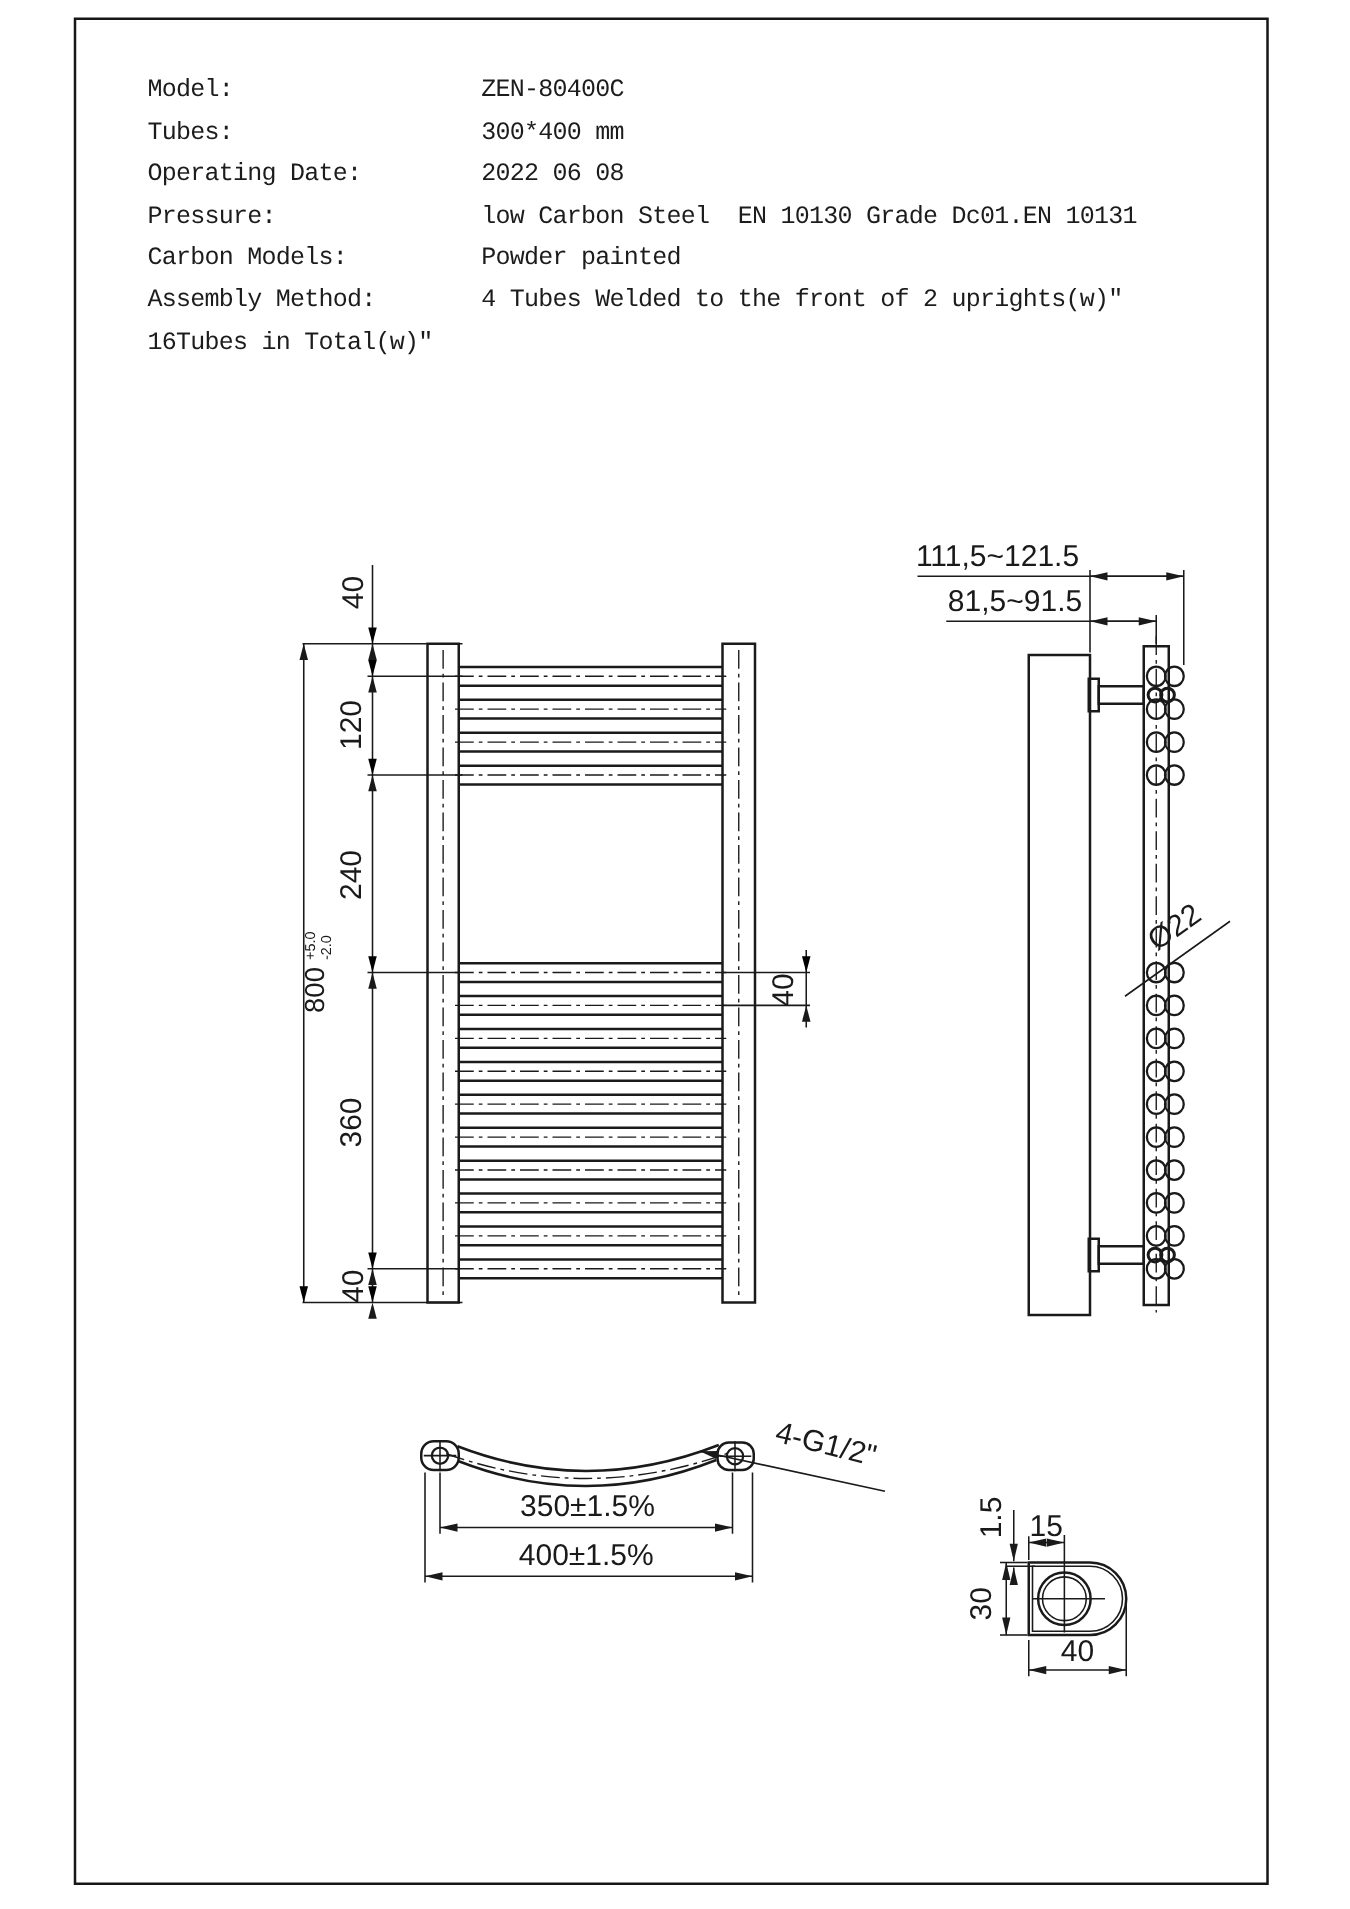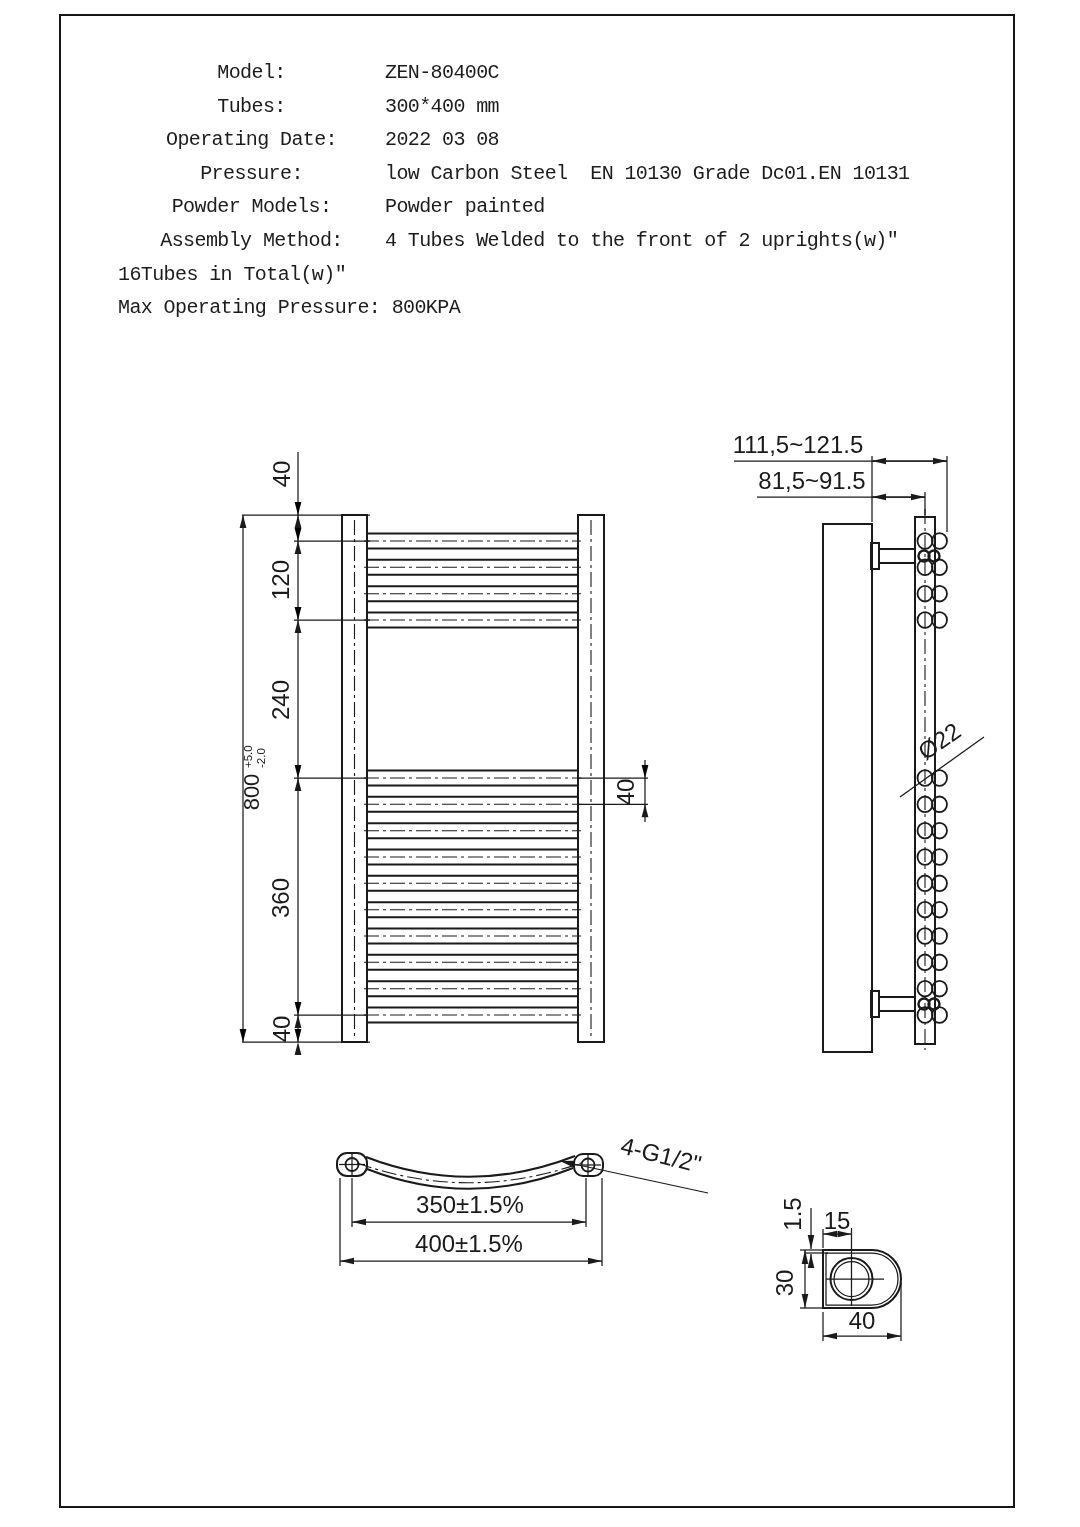--- a/index.html
+++ b/index.html
@@ -1,21 +1,21 @@
 <!DOCTYPE html>
 <html><head>
 <meta charset="utf-8">
 <style>
   html,body{margin:0;padding:0;background:#fff;}
   body{width:1080px;height:1527px;position:relative;font-family:"Liberation Sans",sans-serif;}
   #frame{position:absolute;left:59px;top:14px;width:956px;height:1494px;border:2.5px solid #161616;box-sizing:border-box;background:#fff;}
   #specs{position:absolute;left:118px;top:56px;width:870px;color:#1c1c1c;
          font-family:"Liberation Mono","DejaVu Sans Mono",monospace;font-size:20px;line-height:33.6px;letter-spacing:-0.6px;}
   .srow{display:flex;}
-  .slabel{width:267px;flex:0 0 267px;white-space:pre;text-align:center;}
+  .slabel{width:267px;flex:0 0 267px;white-space:pre;}
   .svalue{white-space:pre;}
   #dwg{position:absolute;left:0;top:0;}
   .ol{stroke:#1a1a1a;stroke-width:2;fill:none;}
   .thin{stroke:#1a1a1a;stroke-width:1.25;fill:none;}
   .cl{stroke:#1a1a1a;stroke-width:1.1;fill:none;stroke-dasharray:15 4 3 4;}
   .c2{stroke:#1a1a1a;stroke-width:1.8;fill:none;}
   .c3{stroke:#1a1a1a;stroke-width:2.4;fill:none;}
   .dal{stroke:#1a1a1a;stroke-width:1.25;fill:none;marker-start:url(#arr);marker-end:url(#arr);}
   .dae{stroke:#1a1a1a;stroke-width:1.25;fill:none;marker-end:url(#arr);}
   text{fill:#1a1a1a;font-family:"Liberation Sans",sans-serif;}
@@ -33,36 +33,35 @@
   <div class="srow">
     <div class="slabel">Model:</div>
     <div class="svalue">ZEN-80400C</div>
   </div>
   <div class="srow">
     <div class="slabel">Tubes:</div>
     <div class="svalue">300*400 mm</div>
   </div>
   <div class="srow">
     <div class="slabel">Operating Date:</div>
-    <div class="svalue">2022 03 08</div>
+    <div class="svalue">2022 06 08</div>
   </div>
   <div class="srow">
     <div class="slabel">Pressure:</div>
     <div class="svalue">low Carbon Steel  EN 10130 Grade Dc01.EN 10131</div>
   </div>
   <div class="srow">
-    <div class="slabel">Powder Models:</div>
+    <div class="slabel">Carbon Models:</div>
     <div class="svalue">Powder painted</div>
   </div>
   <div class="srow">
     <div class="slabel">Assembly Method:</div>
     <div class="svalue">4 Tubes Welded to the front of 2 uprights(w)"</div>
   </div>
   <div>16Tubes in Total(w)"</div>
-  <div>Max Operating Pressure: 800KPA</div>
 </div>
 
 <svg id="dwg" width="1080" height="1527" viewBox="0 0 1080 1527">
   <defs>
     <marker id="arr" orient="auto-start-reverse" markerUnits="userSpaceOnUse" markerWidth="16" markerHeight="10" refX="15" refY="5">
       <path d="M15,5 L1,1.7 L1,8.3 Z" fill="#1a1a1a"></path>
     </marker>
     <path id="tu" d="M0,0 L-3.4,13 L3.4,13 Z" fill="#1a1a1a"></path>
     <path id="td" d="M0,0 L-3.4,-13 L3.4,-13 Z"></path>
     <pattern id="brick" patternUnits="userSpaceOnUse" x="823" y="524" width="49" height="26">

